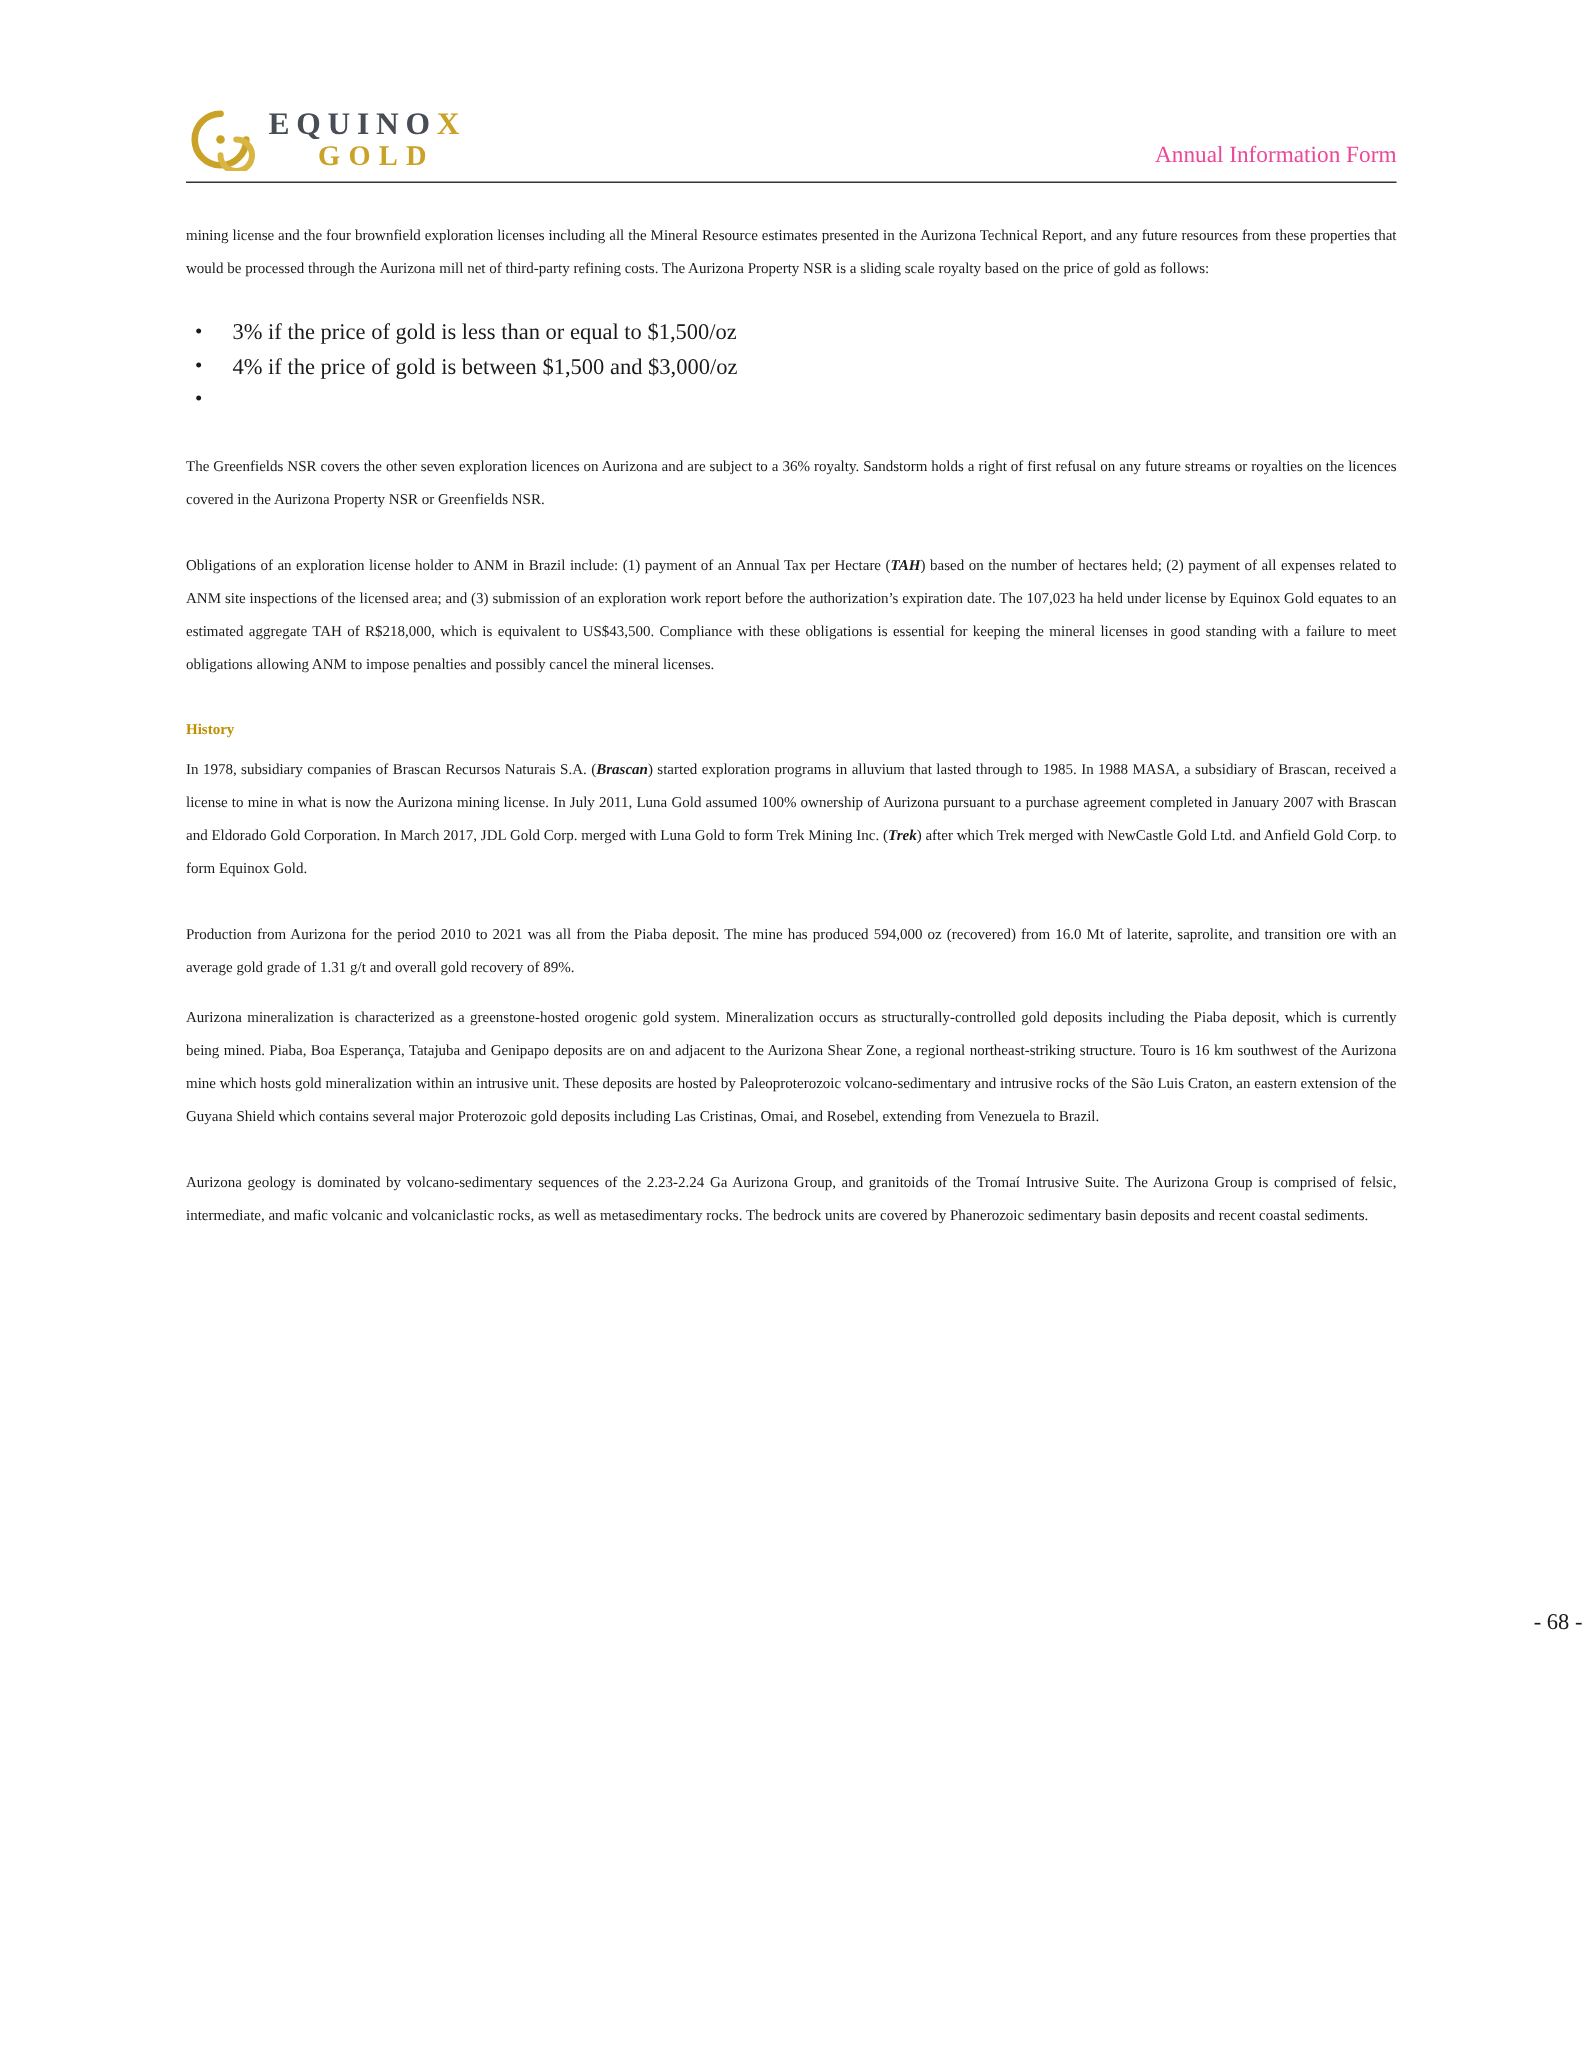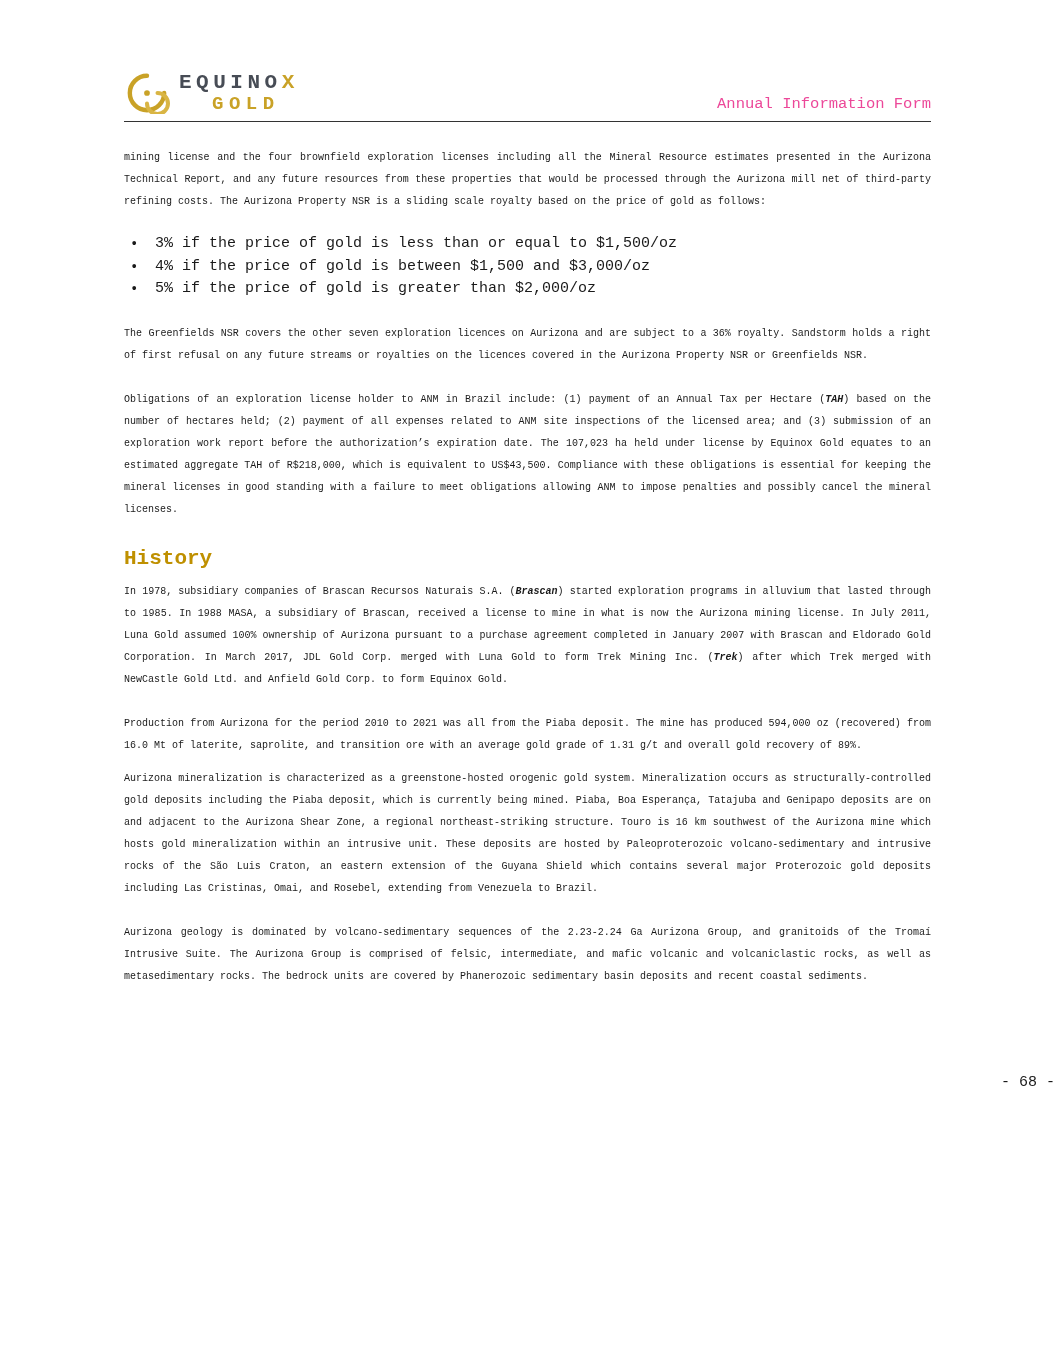--- a/index.html
+++ b/index.html
@@ -5,21 +5,21 @@
 <style>
   * { margin: 0; padding: 0; box-sizing: border-box; }
   html, body { background: #ffffff; }
   .page {
     position: relative;
     width: 1055px;
     height: 1147px;
     margin: 0 auto;
     background: #ffffff;
     overflow: hidden;
-    font-family: Liberation Mono, monospace;
+    font-family: Liberation Serif, serif;
     color: #1a1a1a;
   }
   
   .header { padding: 72px 124px 0 124px; }
   .header-inner {
     display: flex;
     justify-content: space-between;
     align-items: flex-end;
     border-bottom: 1.6px solid var(--rule-color, #333333);
     padding-bottom: 7px;
@@ -58,21 +58,21 @@
     line-height: 22.5px;
     padding-left: 6px;
   }
   .bullets .marker {
     width: 25px;
     flex: 0 0 25px;
     font-size: 14px;
   }
   .section-heading {
     margin-top: 26px;
-    font-size: 21px;
+    font-size: 10px;
     font-weight: 700;
     color: var(--heading-gold, #BF9000);
   }
   .emph { font-weight: 700; font-style: italic; }
   
   .footer {
     position: absolute;
     left: 0; right: 0;
     bottom: 56px;
     text-align: right;
@@ -110,21 +110,20 @@
       <li>
           <span class="marker">•</span>
           <span>3% if the price of gold is less than or equal to $1,500/oz</span>
         </li>
       <li>
           <span class="marker">•</span>
           <span>4% if the price of gold is between $1,500 and $3,000/oz</span>
         </li>
       <li>
           <span class="marker">•</span>
-          <span>5% if the price of gold is greater than $2,000/oz</span>
         </li>
     </ul>
 
     <p class="para">The Greenfields NSR covers the other seven exploration licences on Aurizona and are subject to a 36% royalty. Sandstorm holds a right of first refusal on any future streams or royalties on the licences covered in the Aurizona Property NSR or Greenfields NSR.</p>
 
     <p class="para"><span>Obligations of an exploration license holder to ANM in Brazil include: (1) payment of an Annual Tax per Hectare (</span><span class="emph">TAH</span><span>) based on the number of hectares held; (2) payment of all expenses related to ANM site inspections of the licensed area; and (3) submission of an exploration work report before the authorization’s expiration date. The 107,023 ha held under license by Equinox Gold equates to an estimated aggregate TAH of R$218,000, which is equivalent to US$43,500. Compliance with these obligations is essential for keeping the mineral licenses in good standing with a failure to meet obligations allowing ANM to impose penalties and possibly cancel the mineral licenses.</span></p>
 
     <h2 class="section-heading">History</h2>
 
     <p class="para" style="margin-top:11px;"><span>In 1978, subsidiary companies of Brascan Recursos Naturais S.A. (</span><span class="emph">Brascan</span><span>) started exploration programs in alluvium that lasted through to 1985. In 1988 MASA, a subsidiary of Brascan, received a license to mine in what is now the Aurizona mining license. In July 2011, Luna Gold assumed 100% ownership of Aurizona pursuant to a purchase agreement completed in January 2007 with Brascan and Eldorado Gold Corporation.  In March 2017, JDL Gold Corp. merged with Luna Gold to form Trek Mining Inc. (</span><span class="emph">Trek</span><span>) after which Trek merged with NewCastle Gold Ltd. and Anfield Gold Corp. to form Equinox Gold.</span></p>

